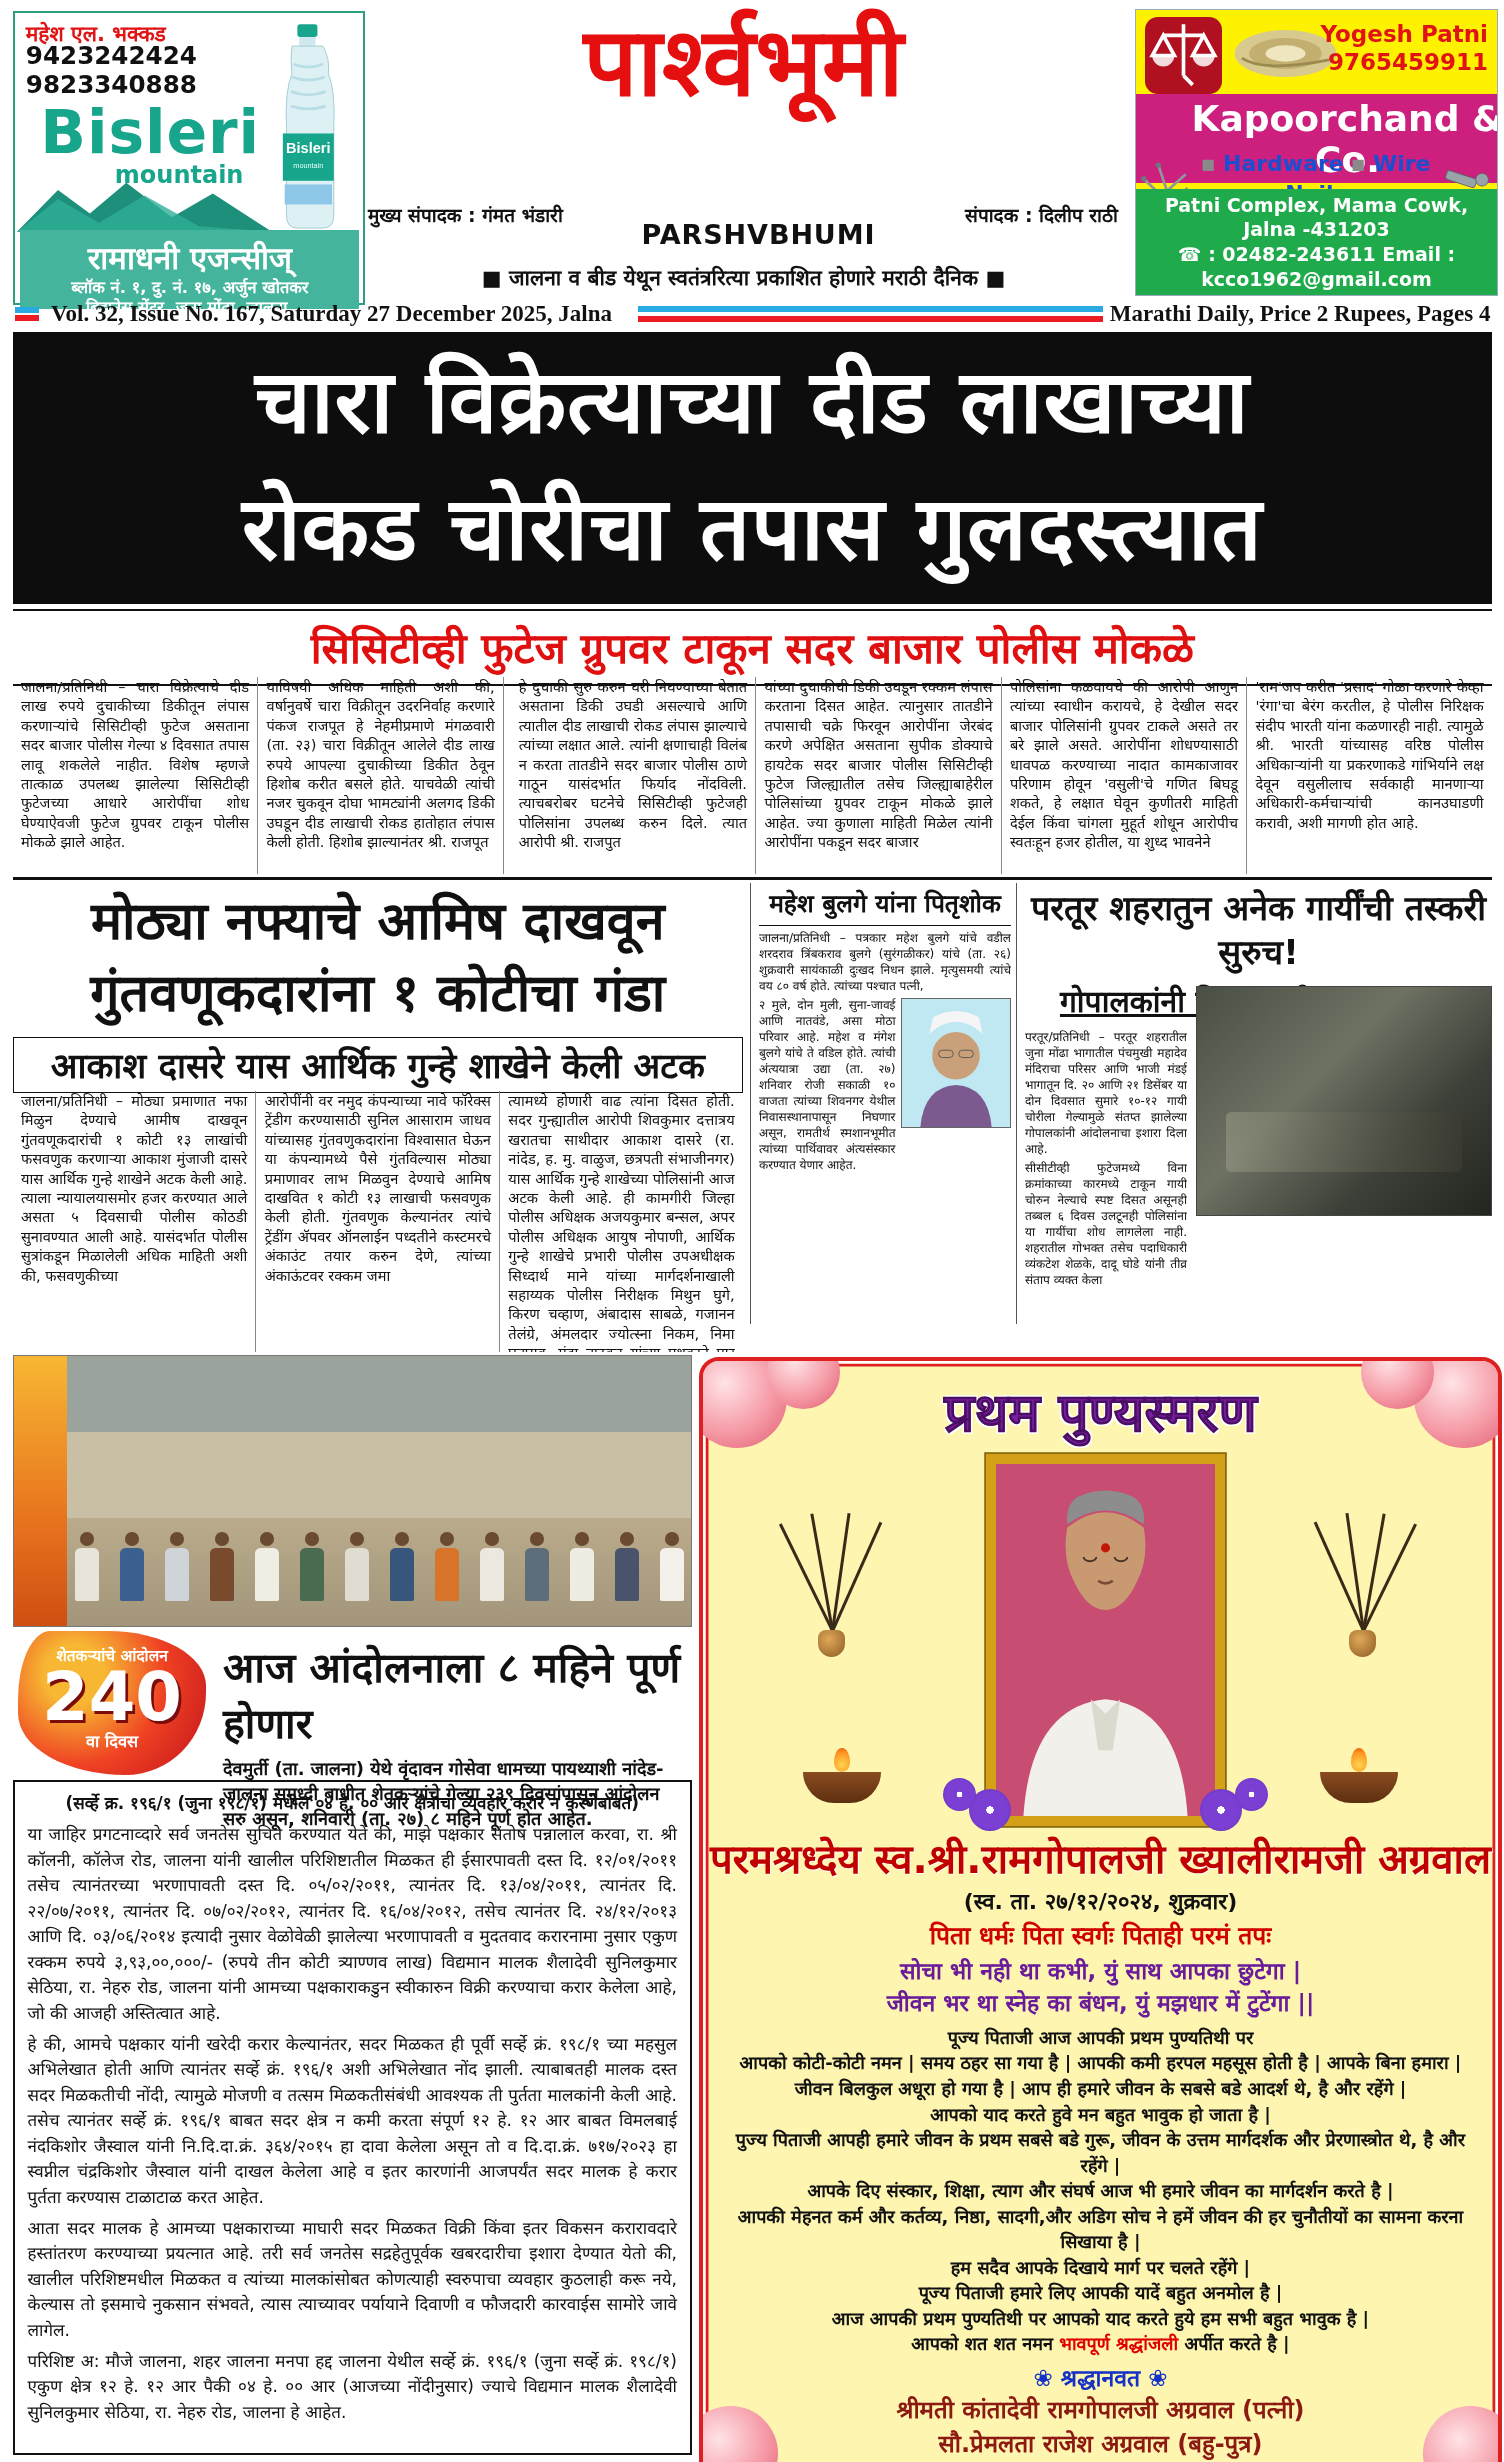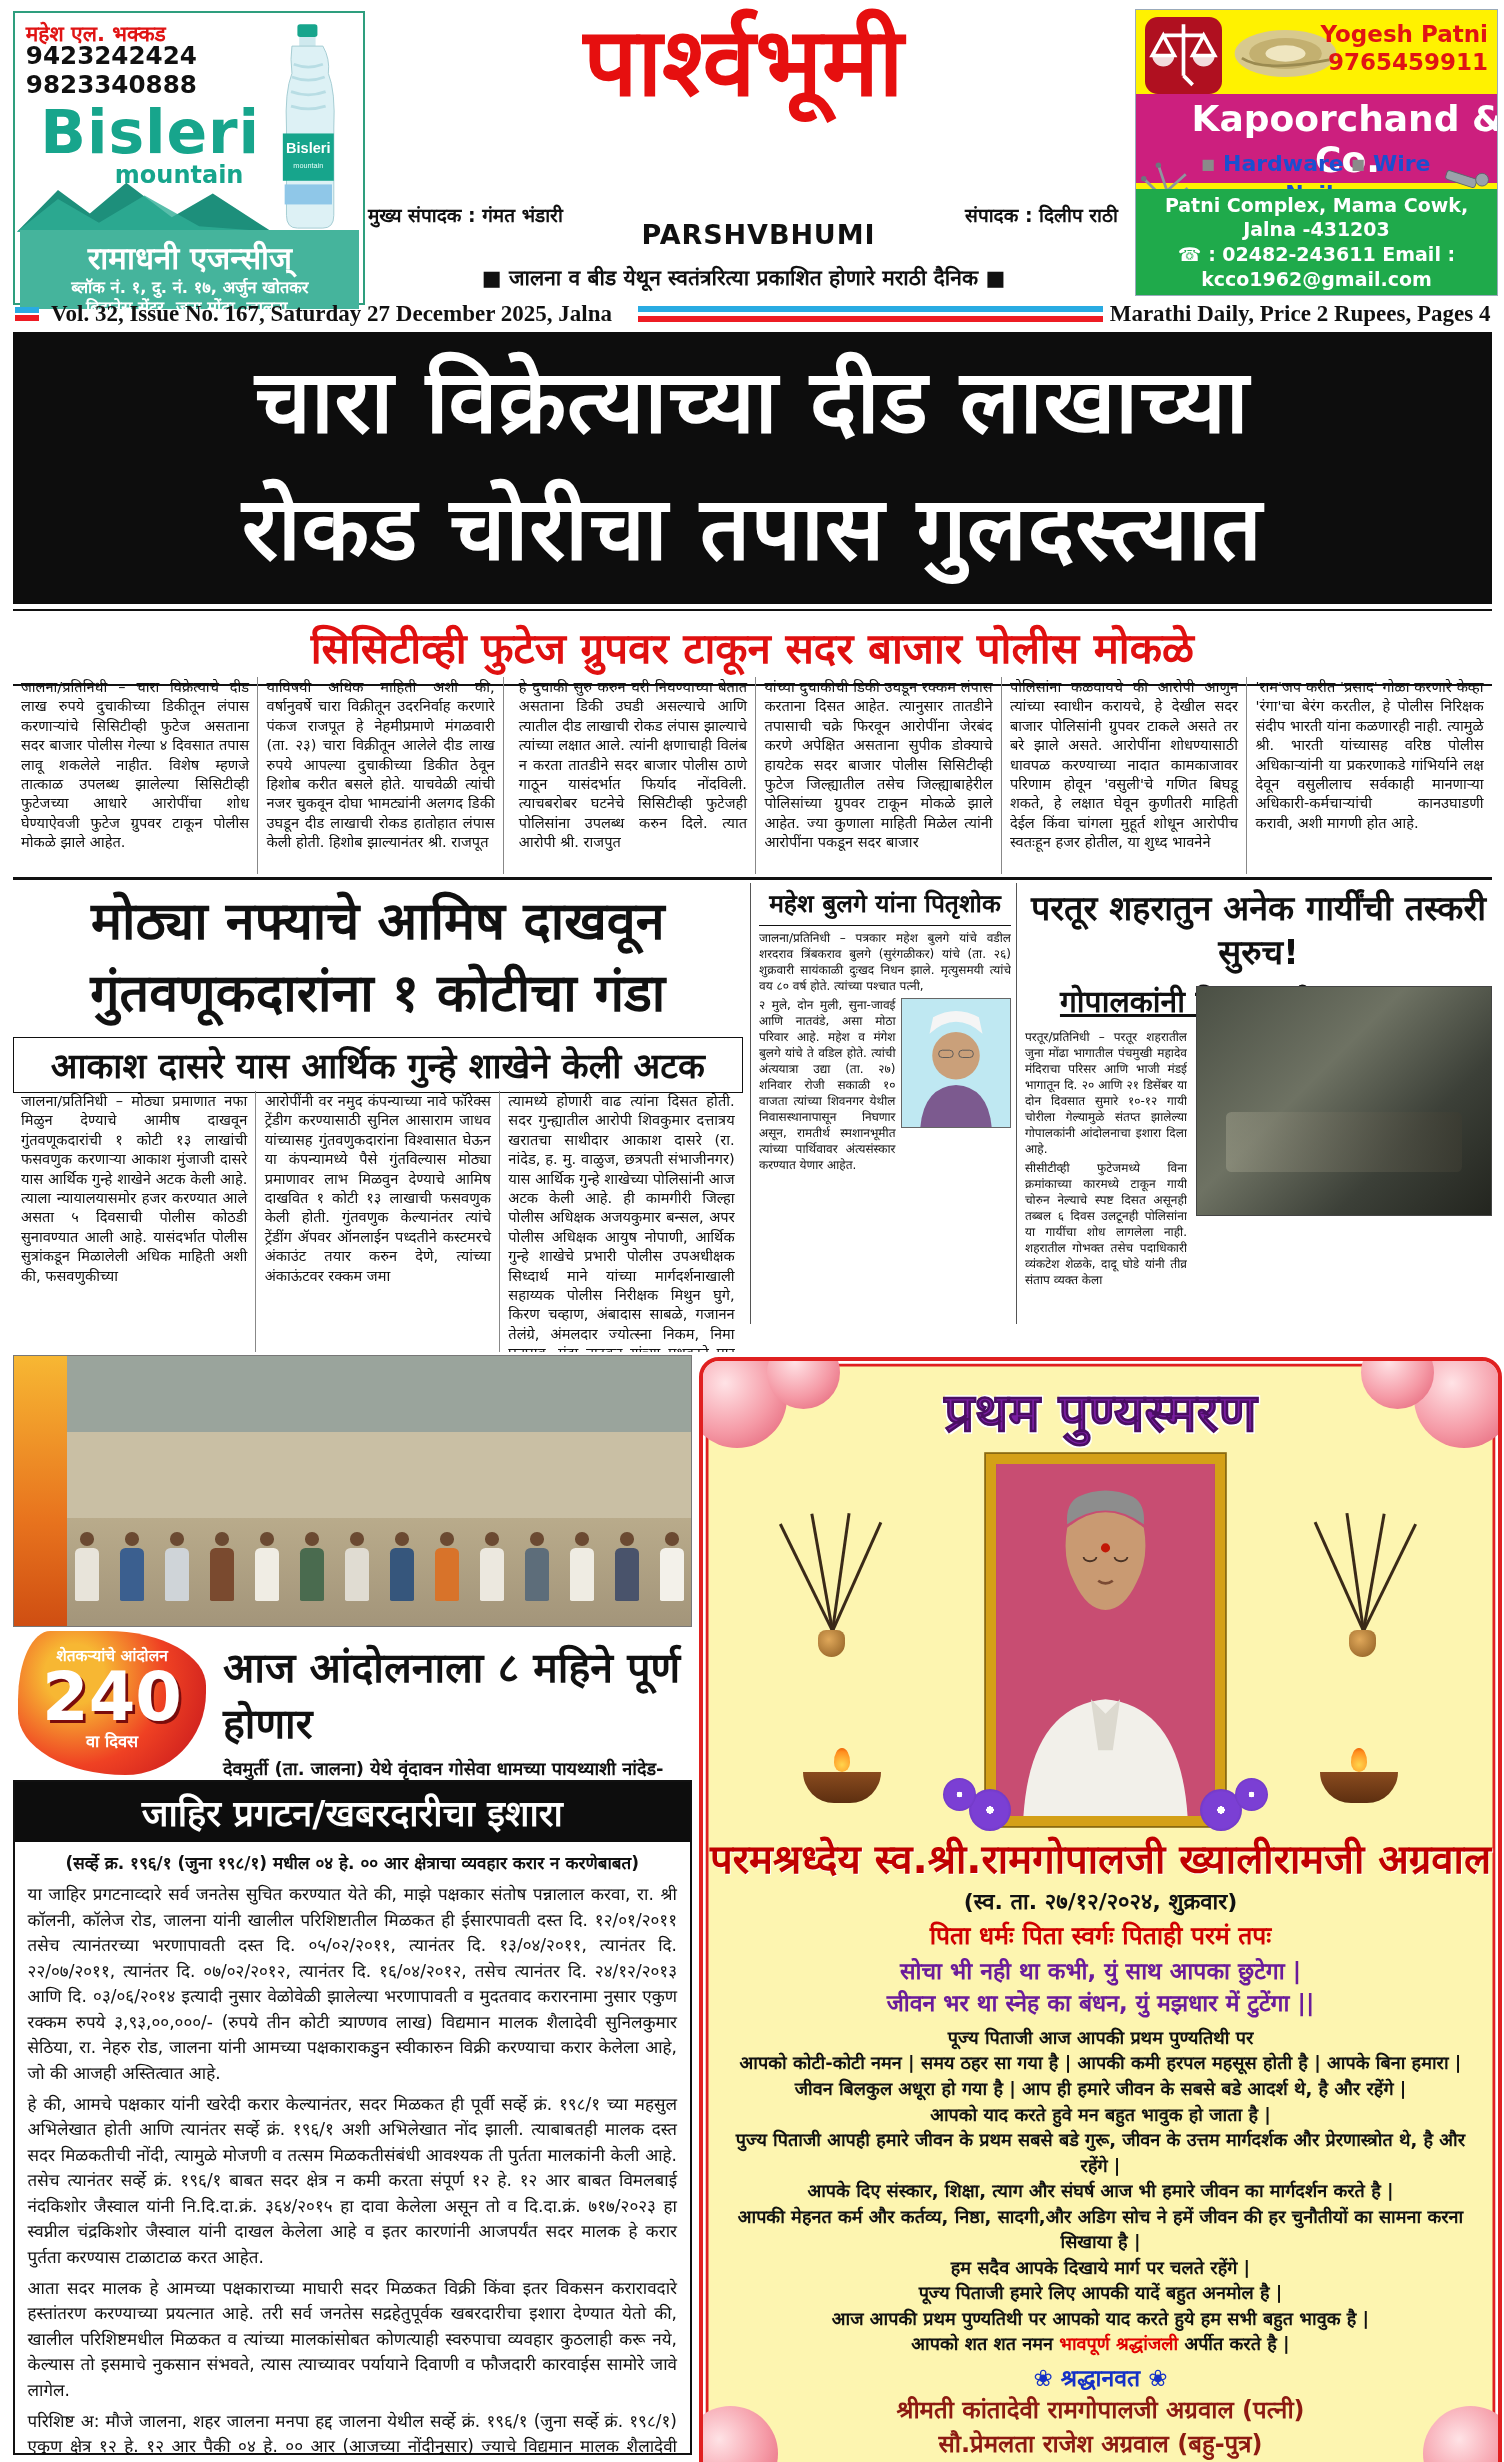--- a/index.html
+++ b/index.html
@@ -321,21 +321,20 @@
     <div class="t">शेतकऱ्यांचे आंदोलन</div>
     <div class="n">240</div>
     <div class="d">वा दिवस</div>
   </div>
   <div class="abs" style="left:223px;top:1638px;width:465px;">
     <div class="andol-h">आज आंदोलनाला ८ महिने पूर्ण होणार</div>
     <div class="andol-b" style="margin-top:5.5px;">देवमुर्ती (ता. जालना) येथे वृंदावन गोसेवा धामच्या पायथ्याशी नांदेड-जालना समृध्दी बाधीत शेतकऱ्यांचे गेल्या २३९ दिवसांपासून आंदोलन सरु असून, शनिवारी (ता. २७) ८ महिने पूर्ण होत आहेत.</div>
   </div>
 
   <div class="abs notice" style="left:12.8px;top:1780px;width:675px;height:671px;overflow:hidden;">
-    <div class="notice-h">जाहिर प्रगटन/खबरदारीचा इशारा</div>
     <div class="notice-b">
       <p class="ctr">(सर्व्हे क्र. १९६/१ (जुना १९८/१) मधील ०४ हे. ०० आर क्षेत्राचा व्यवहार करार न करणेबाबत)</p>
       <p>या जाहिर प्रगटनाव्दारे सर्व जनतेस सुचित करण्यात येते की, माझे पक्षकार संतोष पन्नालाल करवा, रा. श्री कॉलनी, कॉलेज रोड, जालना यांनी खालील परिशिष्टातील मिळकत ही ईसारपावती दस्त दि. १२/०१/२०११ तसेच त्यानंतरच्या भरणापावती दस्त दि. ०५/०२/२०११, त्यानंतर दि. १३/०४/२०११, त्यानंतर दि. २२/०७/२०११, त्यानंतर दि. ०७/०२/२०१२, त्यानंतर दि. १६/०४/२०१२, तसेच त्यानंतर दि. २४/१२/२०१३ आणि दि. ०३/०६/२०१४ इत्यादी नुसार वेळोवेळी झालेल्या भरणापावती व मुदतवाद करारनामा नुसार एकुण रक्कम रुपये ३,९३,००,०००/- (रुपये तीन कोटी त्र्याण्णव लाख) विद्यमान मालक शैलादेवी सुनिलकुमार सेठिया, रा. नेहरु रोड, जालना यांनी आमच्या पक्षकाराकडुन स्वीकारुन विक्री करण्याचा करार केलेला आहे, जो की आजही अस्तित्वात आहे.</p>
       <p>हे की, आमचे पक्षकार यांनी खरेदी करार केल्यानंतर, सदर मिळकत ही पूर्वी सर्व्हे क्रं. १९८/१ च्या महसुल अभिलेखात होती आणि त्यानंतर सर्व्हे क्रं. १९६/१ अशी अभिलेखात नोंद झाली. त्याबाबतही मालक दस्त सदर मिळकतीची नोंदी, त्यामुळे मोजणी व तत्सम मिळकतीसंबंधी आवश्यक ती पुर्तता मालकांनी केली आहे. तसेच त्यानंतर सर्व्हे क्रं. १९६/१ बाबत सदर क्षेत्र न कमी करता संपूर्ण १२ हे. १२ आर बाबत विमलबाई नंदकिशोर जैस्वाल यांनी नि.दि.दा.क्रं. ३६४/२०१५ हा दावा केलेला असून तो व दि.दा.क्रं. ७१७/२०२३ हा स्वप्नील चंद्रकिशोर जैस्वाल यांनी दाखल केलेला आहे व इतर कारणांनी आजपर्यंत सदर मालक हे करार पुर्तता करण्यास टाळाटाळ करत आहेत.</p>
       <p>आता सदर मालक हे आमच्या पक्षकाराच्या माघारी सदर मिळकत विक्री किंवा इतर विकसन करारावदारे हस्तांतरण करण्याच्या प्रयत्नात आहे. तरी सर्व जनतेस सद्रहेतुपूर्वक खबरदारीचा इशारा देण्यात येतो की, खालील परिशिष्टमधील मिळकत व त्यांच्या मालकांसोबत कोणत्याही स्वरुपाचा व्यवहार कुठलाही करू नये, केल्यास तो इसमाचे नुकसान संभवते, त्यास त्याच्यावर पर्यायाने दिवाणी व फौजदारी कारवाईस सामोरे जावे लागेल.</p>
       <p>परिशिष्ट अ: मौजे जालना, शहर जालना मनपा हद्द जालना येथील सर्व्हे क्रं. १९६/१ (जुना सर्व्हे क्रं. १९८/१) एकुण क्षेत्र १२ हे. १२ आर पैकी ०४ हे. ०० आर (आजच्या नोंदीनुसार) ज्याचे विद्यमान मालक शैलादेवी सुनिलकुमार सेठिया, रा. नेहरु रोड, जालना हे आहेत.</p>
 
     </div>
   </div>
 

